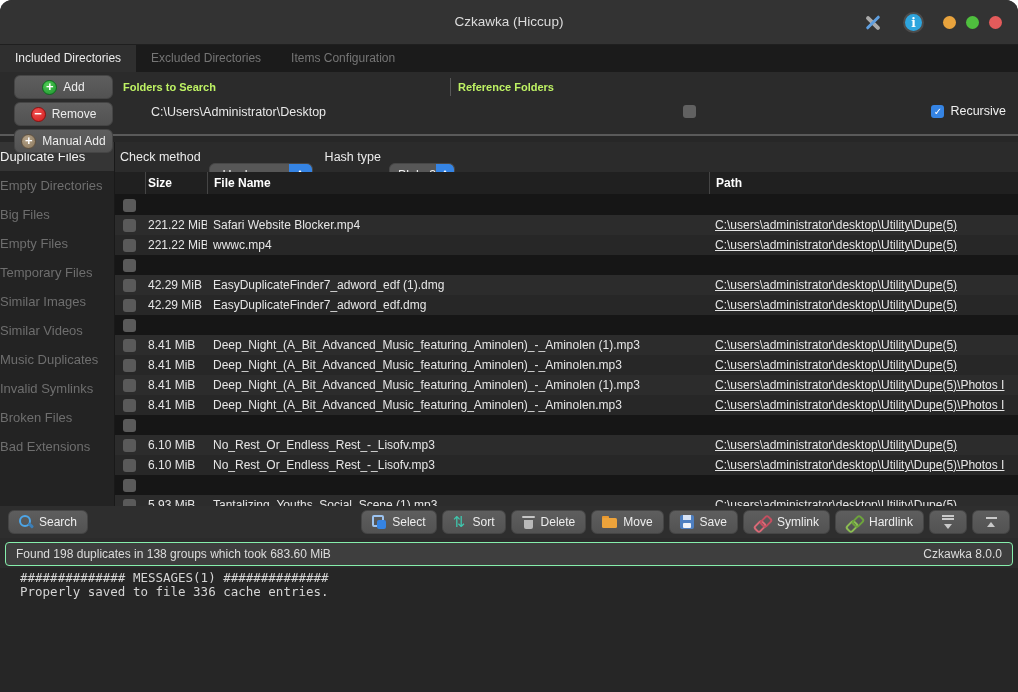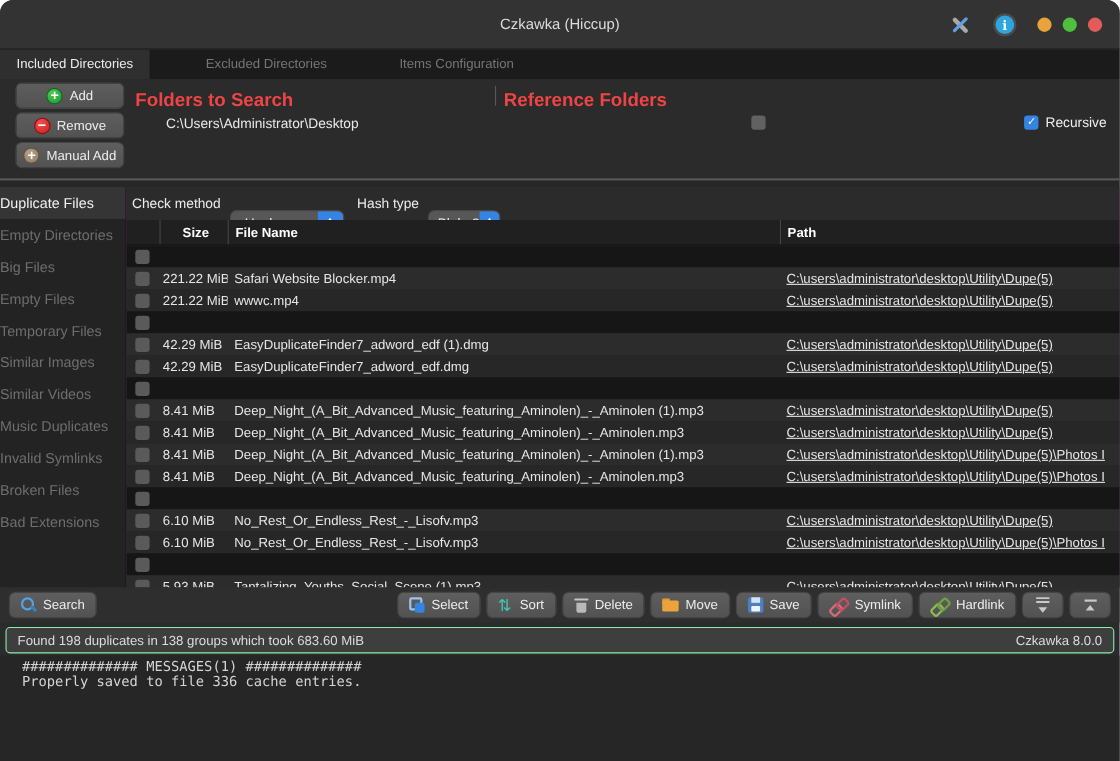--- a/index.html
+++ b/index.html
@@ -18,38 +18,38 @@
         background:#a9a9a9; border-radius:2px; transform:rotate(45deg); }
   .tools-icon::after{ content:""; position:absolute; left:2px; top:9.5px; width:18px; height:3px;
         background:#5f9fe0; border-radius:2px; transform:rotate(-45deg); }
   .info-icon{ width:21px; height:21px; border-radius:50%; background:#2ea5de; border:2px solid #4c4c4c;
         color:#fff; font-size:12px; font-weight:bold; display:flex; align-items:center; justify-content:center; }
   .info-icon::after{ content:"i"; font-family:"DejaVu Serif", serif; }
   .dots{ display:flex; gap:10px; align-items:center; }
   .win-dot{ width:13px; height:13px; border-radius:50%; display:inline-block; }
 
   
-  .tabbar{ height:27px; background:#1b1b1b; display:flex; flex:0 0 auto;gap:36px; }
+  .tabbar{ height:27px; background:#1b1b1b; display:flex; flex:0 0 auto; }
   .tab{ padding:0 15px; line-height:27px; font-size:12px; color:#757575; cursor:default; }
   .tab.active{ background:#2f2f2f; color:#ececec; }
 
   
-  .dirpanel{ height:90px; background:#2b2b2b; position:relative; flex:0 0 auto; }
+  .dirpanel{ height:62px; background:#2b2b2b; position:relative; flex:0 0 auto; }
   .dirbtns{ position:absolute; left:14px; top:3px; width:99px; display:flex; flex-direction:column; gap:3px; }
   .gbtn{ height:24px; border-radius:6px; border:1px solid #454545; color:#ededed; font-size:12px;
          background:linear-gradient(#5e5e5e,#525252); display:flex; align-items:center; justify-content:center;
          gap:6px; font-family:inherit; }
   .cicon{ width:15px; height:15px; border-radius:50%; color:#fff; font-size:13px; font-weight:bold;
           display:flex; align-items:center; justify-content:center; line-height:1; }
   .add-icon{ background:radial-gradient(circle at 35% 30%, #4ecb53, #1e9430); border:1px solid #0d6b1d;}
   .add-icon::after, .manual-add-icon::after{ content:"+"; margin-top:-1px; }
   .remove-icon{ background:radial-gradient(circle at 35% 30%, #f05050, #cf1d1d); border:1px solid #8e0f0f;}
   .remove-icon::after{ content:"−"; margin-top:-2px; }
   .manual-add-icon{ background:radial-gradient(circle at 35% 30%, #b3a188, #8d7a5e); border:1px solid #5f5140;}
-  .dirhead{ position:absolute; top:9px; font-size:17px; font-weight:bold; color:#ef4444; }
+  .dirhead{ position:absolute; top:9px; font-size:11px; font-weight:bold; color:#bef264; }
   .h-folders{ left:123px; }
   .h-reference{ left:458px; }
   .col-sep{ position:absolute; left:450px; top:6px; height:18px; border-left:1px solid #585858; }
   .dirpath{ position:absolute; left:123px; top:33px; font-size:12.5px; color:#e8e8e8;margin-left:28px; }
   .cbx{ width:13px; height:13px; border-radius:3px; background:#616161; display:inline-block; }
   .ref-cbx{ position:absolute; left:683px; top:33px; }
   .recursive{ position:absolute; right:12px; top:32px; display:flex; align-items:center; gap:6px; }
   .cbx.checked{ background:#3584e4; color:#fff; font-size:10px; display:flex; align-items:center; justify-content:center; }
   .cbx.checked::after{ content:"✓"; }
   .recursive-label{ color:#f0f0f0; font-size:12.5px; }
@@ -76,21 +76,21 @@
                 justify-content:center; gap:3px; border-radius:0 5px 5px 0; }
   .chev-up{ width:0; height:0; border-left:3.5px solid transparent; border-right:3.5px solid transparent;
             border-bottom:4px solid #fff; }
   .chev-dn{ width:0; height:0; border-left:3.5px solid transparent; border-right:3.5px solid transparent;
             border-top:4px solid #fff; }
 
   .thead{ height:23px; background:#202020; border-bottom:1px solid #161616; display:flex; align-items:center;
           font-size:12px; font-weight:bold; color:#ffffff; flex:0 0 auto; }
   .th{ border-left:1px solid #454545; height:100%; display:flex; align-items:center; }
   .th-cbx{ width:30px; border-left:none; }
-  .th-size{ width:62px; padding-left:20px; }
+  .th-size{ width:62px; padding-left:2px; }
   .th-name{ width:502px; padding-left:6px; }
   .th-path{ flex:1; padding-left:6px; }
 
   .tbody{ flex:1; overflow:hidden; background:#252525; }
   .trow{ height:20px; display:flex; align-items:center; font-size:12px; color:#e6e6e6; }
   .trow.group{ background:#161616; }
   .trow.alt0{ background:#2c2c2c; }
   .trow.alt1{ background:#272727; }
   .row-cbx{ margin-left:8px; margin-right:9px; flex:0 0 auto; background:#5a5a5a; }
   .cell{ white-space:nowrap; overflow:hidden; }

